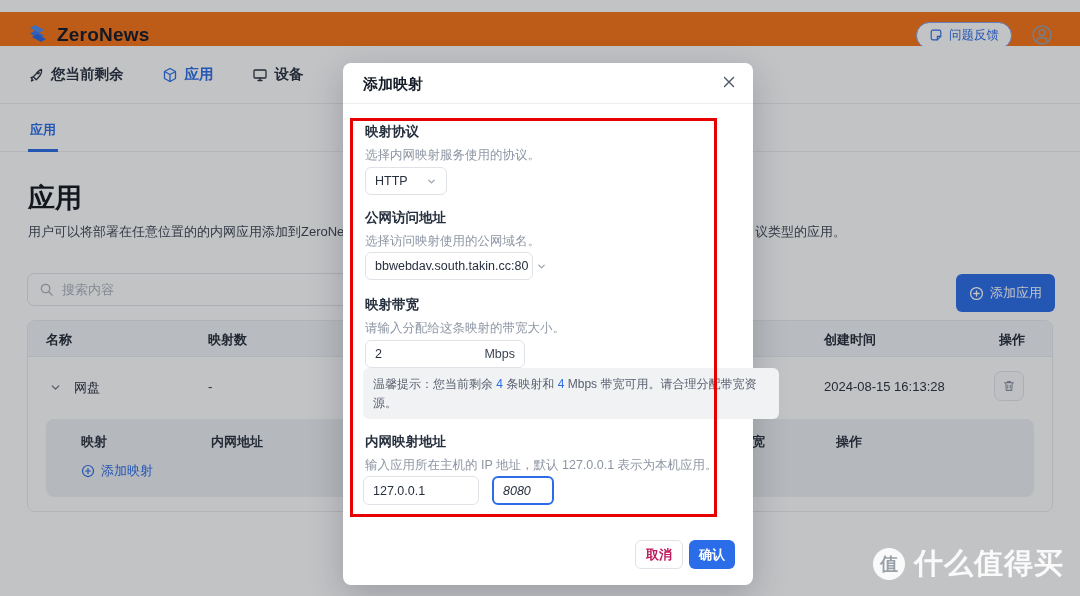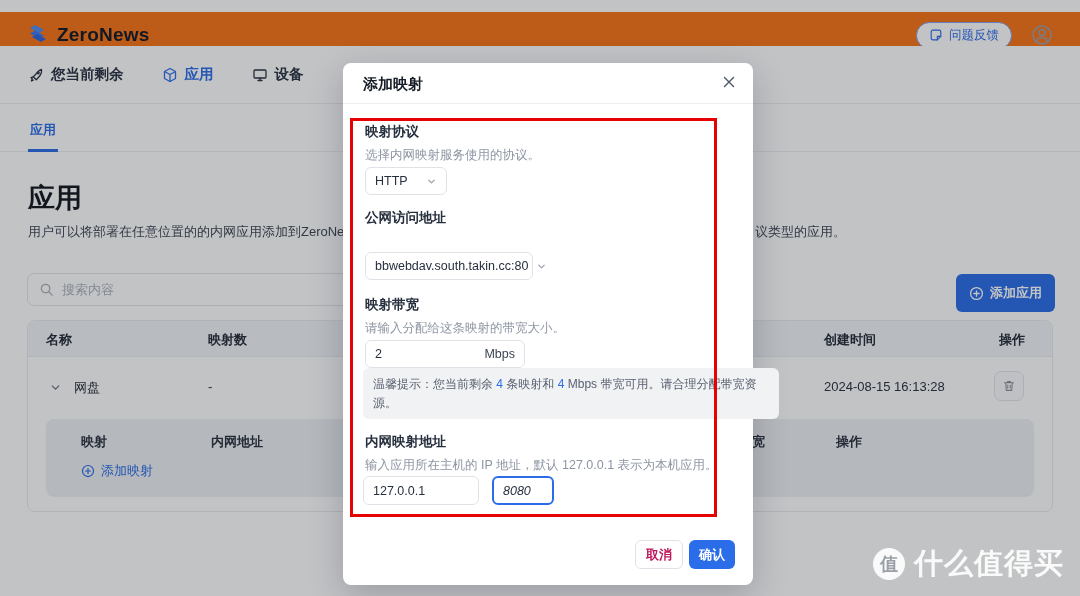--- a/index.html
+++ b/index.html
@@ -41,21 +41,21 @@
 
   .search-box { position:absolute; left:27px; top:273px; width:520px; height:33px;
                 border:1px solid #e2e5ea; border-radius:7px; background:#fff;
                 display:flex; align-items:center; gap:8px; padding:0 11px; color:#aab1bc; }
   .search-box input { border:none; outline:none; flex:1; font-size:13px; color:#2a323f;
                       font-family:Liberation Sans, sans-serif; background:transparent; }
   .search-box input::placeholder { color:#aab1bc; }
 
   .add-app-btn { position:absolute; right:25px; top:274px; height:38px; display:flex;
                  align-items:center; gap:6px; background:#2b6de9; color:#fff; border:none;
-                 border-radius:6px; font-size:13px; font-weight:bold; padding:0 13px;
+                 border-radius:6px; font-size:13px; font-weight:normal; padding:0 13px;
                  cursor:pointer; font-family:inherit; }
 
   .table-card { position:absolute; left:27px; right:27px; top:320px; height:192px;
                 background:#fff; border:1px solid #e8eaee; border-radius:8px; overflow:hidden; }
   .thead { position:absolute; left:0; right:0; top:0; height:36px; background:#f2f4f7;
            border-bottom:1px solid #e8eaee; }
   .th { position:absolute; top:10px; font-size:13px; font-weight:bold; color:#242c38; }
   .trow { position:absolute; left:0; right:0; top:36px; height:60px; }
   .td { position:absolute; top:22px; font-size:13px; color:#2a323f; }
   .row-caret { position:absolute; left:21px; top:24px; color:#6b7280; cursor:pointer; }
@@ -274,20 +274,21 @@
   <div class="select" style="top:104px;width:82px">
     <span>HTTP</span>
     <span class="chev">
       <svg width="11" height="11" viewBox="0 0 16 16" fill="none" stroke="currentColor" stroke-width="1.8" stroke-linecap="round" stroke-linejoin="round">
           <path d="M4 6l4 4 4-4"></path>
         </svg>
     </span>
   </div>
 
   <div class="f-label" style="top:146px">公网访问地址</div>
+  <div class="f-desc" style="top:170px">选择访问映射使用的公网域名。</div>
   <div class="select" style="top:189px;width:168px">
     <span>bbwebdav.south.takin.cc:80</span>
     <span class="chev">
       <svg width="11" height="11" viewBox="0 0 16 16" fill="none" stroke="currentColor" stroke-width="1.8" stroke-linecap="round" stroke-linejoin="round">
           <path d="M4 6l4 4 4-4"></path>
         </svg>
     </span>
   </div>
 
   <div class="f-label" style="top:233px">映射带宽</div>

